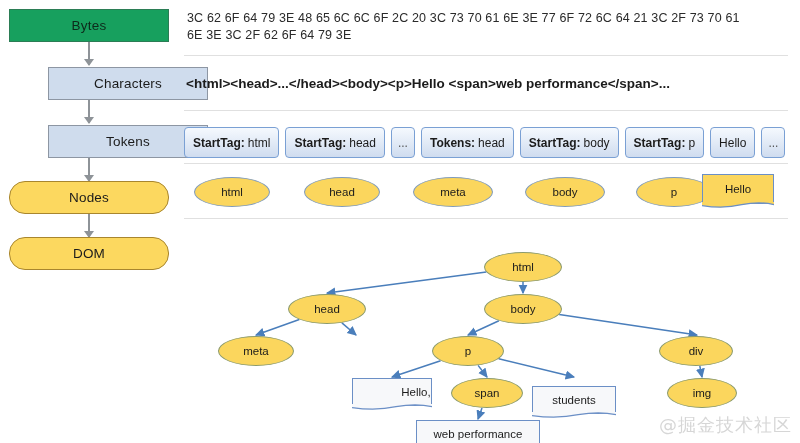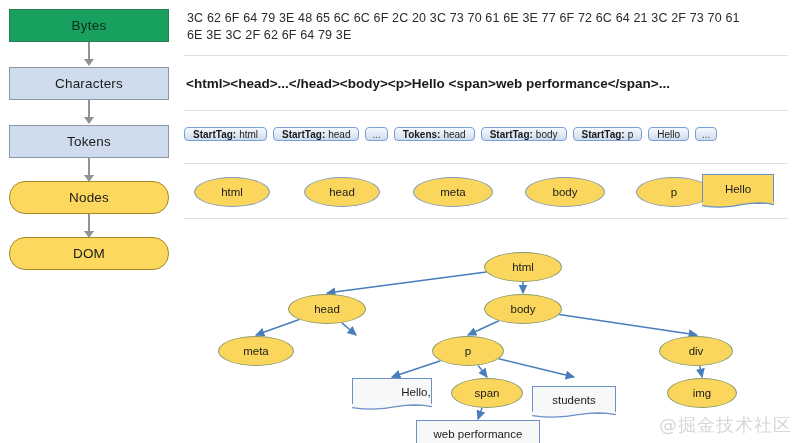--- a/index.html
+++ b/index.html
@@ -19,21 +19,21 @@
   #pipeline { position: absolute; left: 0; top: 0; width: 180px; height: 443px; }
   .stage-box {
     position: absolute;
     left: 9px; width: 160px; height: 33px;
     border: 1px solid #9aa0a6;
     display: flex; align-items: center; justify-content: center;
     font-size: 13.5px; color: #1b1b1b;
     letter-spacing: .2px;
   }
   .stage-box.green  { background: #17a05e; border-color: #2b7d55; color: #0d2a1b; }
-  .stage-box.blue   { background: #cfdced; border-color: #8d96a3; }
+  .stage-box.blue   { background: #cfdced; border-color: #8d96a3; margin-left: 39px; }
   .stage-box.yellow { background: #fcd85f; border-color: #a8862e; border-radius: 16px; }
 
   .flow-arrow { position: absolute; left: 88px; width: 2px; background: #8e9398; }
   .flow-arrow::after {
     content: ""; position: absolute; left: -4px; bottom: -1px;
     border-left: 5px solid transparent; border-right: 5px solid transparent;
     border-top: 7px solid #8e9398;
   }
 
   
@@ -47,25 +47,25 @@
     letter-spacing: .15px;
   }
   .charline {
     position: absolute; left: 6px; width: 606px;
     font-size: 13.5px; font-weight: bold; color: #1b1b1b; white-space: nowrap;
   }
 
   
   #tokens { position: absolute; left: 4px; top: 127px; display: flex; gap: 6px; align-items: center; }
   .token {
-    height: 14px; padding: 0 8px;
+    height: 31px; padding: 0 8px;
     display: flex; align-items: center; justify-content: flex-end;
     border: 1px solid #7aa0d4; border-radius: 4px;
     background: linear-gradient(#f5f9fe, #cfdcef);
-    font-size: 10px; color: #1b1b1b; white-space: nowrap;
+    font-size: 12px; color: #1b1b1b; white-space: nowrap;
   }
   .token b { font-weight: bold; margin-right: 3px; }
   .token.ellipsis { padding: 0 6px; color: #555; }
 
   
   #noderow { position: absolute; left: 0; top: 172px; width: 620px; height: 42px; }
   .ell {
     position: absolute;
     background: #fbd65d; border: 1.3px solid #7f9bbd; border-radius: 50%;
     display: flex; align-items: center; justify-content: center;

